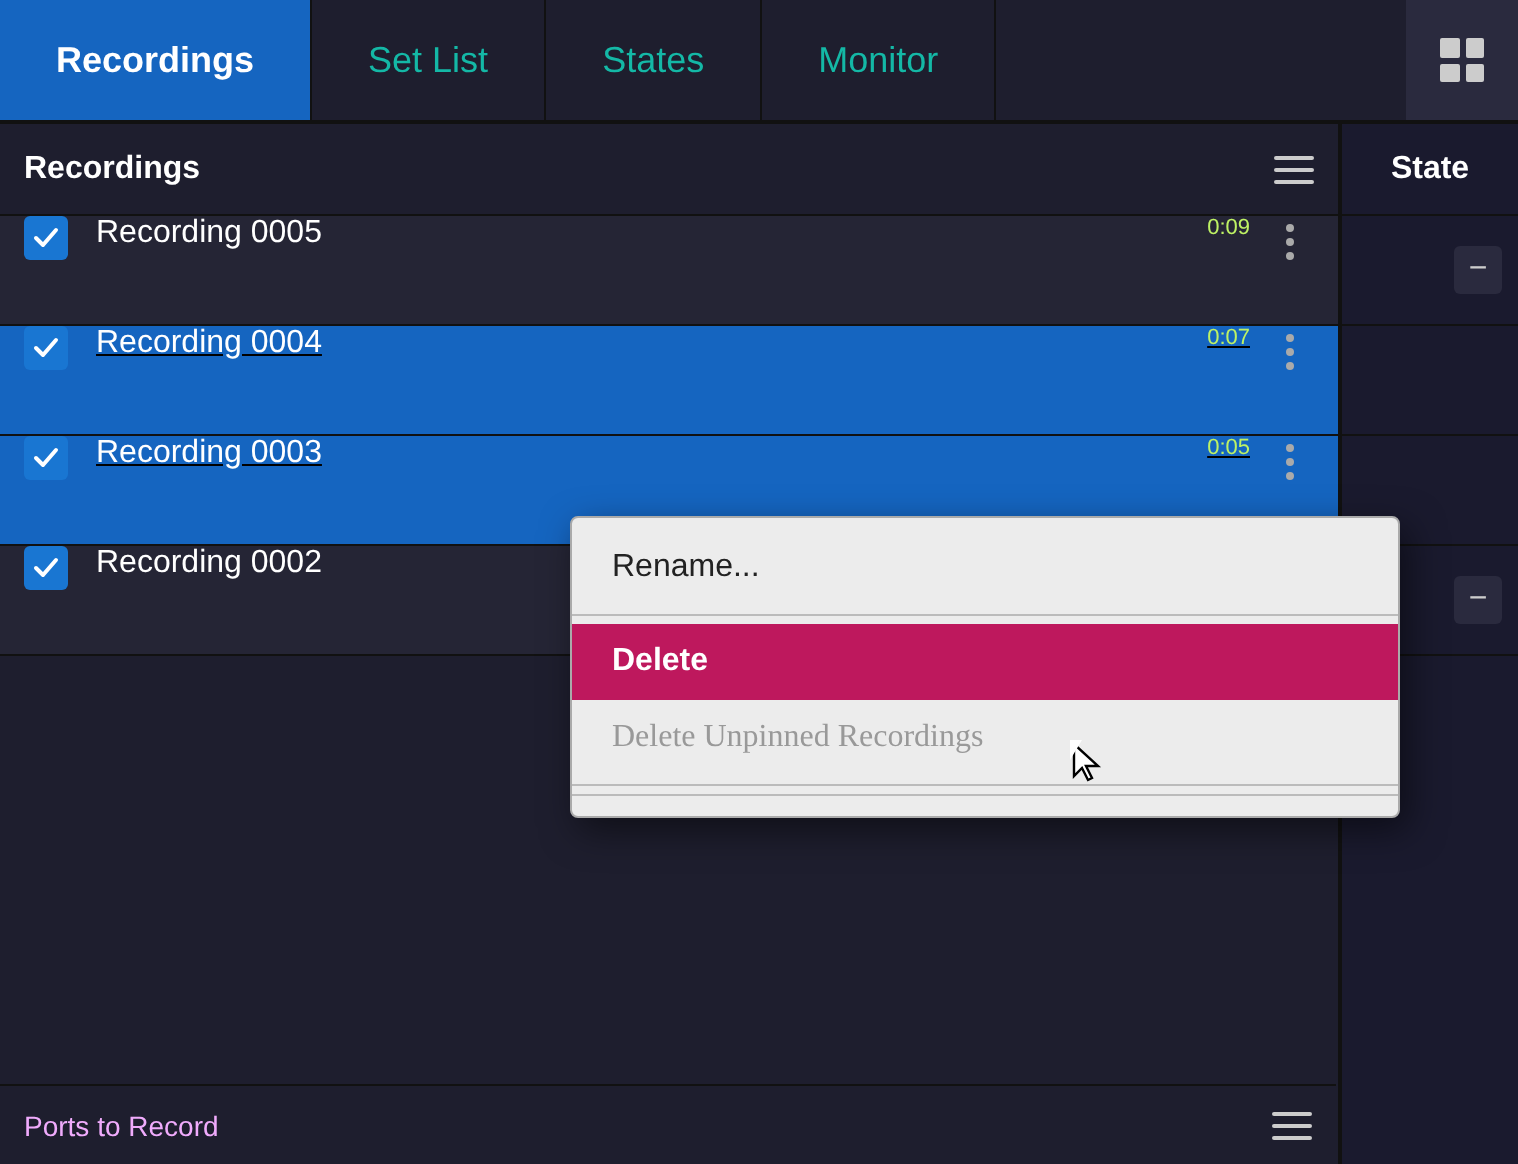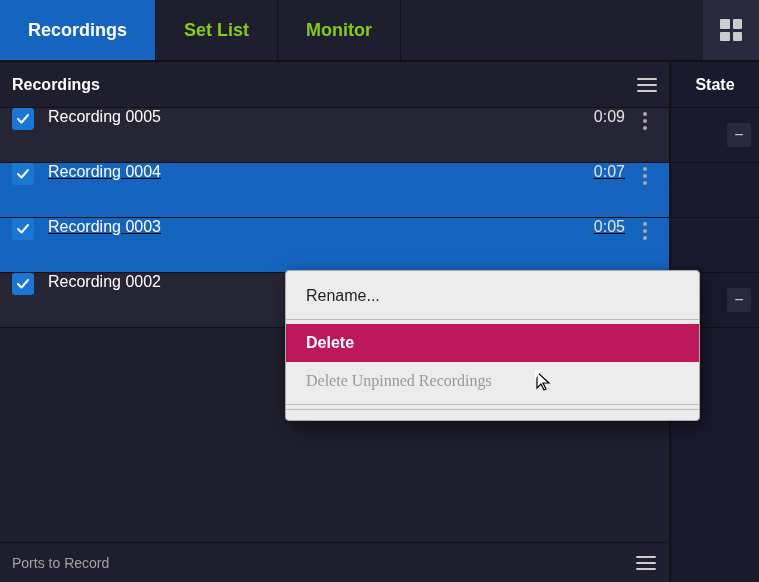--- a/index.html
+++ b/index.html
@@ -18,23 +18,23 @@
       align-items: stretch;
       background: #1e1e2e;
       height: 62px;
       border-bottom: 2px solid #111;
     }
     .nav-tab {
       display: flex;
       align-items: center;
       justify-content: center;
       padding: 0 28px;
-      color: #84cc16;
+      color: #14b8a6;
       font-size: 18px;
-      font-weight: 700;
+      font-weight: 400;
       cursor: pointer;
       border-right: 1px solid #111;
       min-width: 100px;
     }
     .nav-tab.active {
       background: #1565c0;
       color: #fff;
       font-weight: 700;
     }
     .nav-tab-grid {
@@ -136,22 +136,22 @@
       width: 14px;
       height: 14px;
     }
     .recording-name {
       flex: 1;
       color: #fff;
       font-size: 16px;
       font-weight: 400;
     }
     .recording-time {
-      color: #e5e5e5;
-      font-size: 16px;
+      color: #bef264;
+      font-size: 11px;
       margin-right: 8px;
     }
     .dots-btn {
       width: 24px;
       display: flex;
       flex-direction: column;
       align-items: center;
       gap: 3px;
       cursor: pointer;
       padding: 4px;
@@ -172,21 +172,21 @@
       padding: 0 12px;
       height: 40px;
       background: #1e1e2e;
       border-top: 1px solid #111;
       position: absolute;
       bottom: 0;
       left: 0;
       width: 668px;
     }
     .ports-bar-title {
-      color: #a3a3a3;
+      color: #f0abfc;
       font-size: 14px;
     }
 
     
     .right-panel {
       width: 90px;
       background: #1a1a2e;
       border-left: 2px solid #111;
       display: flex;
       flex-direction: column;
@@ -224,21 +224,21 @@
       justify-content: center;
       cursor: pointer;
       color: #ccc;
       font-size: 16px;
     }
 
     
     .context-menu {
       position: absolute;
       left: 285px;
-      top: 270px;
+      top: 258px;
       width: 415px;
       background: #ececec;
       border: 1px solid #aaa;
       border-radius: 4px;
       box-shadow: 4px 6px 18px rgba(0,0,0,0.5);
       z-index: 100;
       padding: 6px 0;
     }
     .context-menu-item {
       padding: 10px 20px;
@@ -286,20 +286,23 @@
 <body>
 
 <div class="top-nav">
   <div class="nav-tab active">
     <span>Recordings</span>
   </div>
   <div class="nav-tab">
     <span>Set List</span>
   </div>
   <div class="nav-tab">
+    <span>States</span>
+  </div>
+  <div class="nav-tab">
     <span>Monitor</span>
   </div>
   <div class="nav-tab-grid">
     <div class="grid-icon">
       <div></div>
         <div></div>
         <div></div>
         <div></div>
     </div>
   </div>

